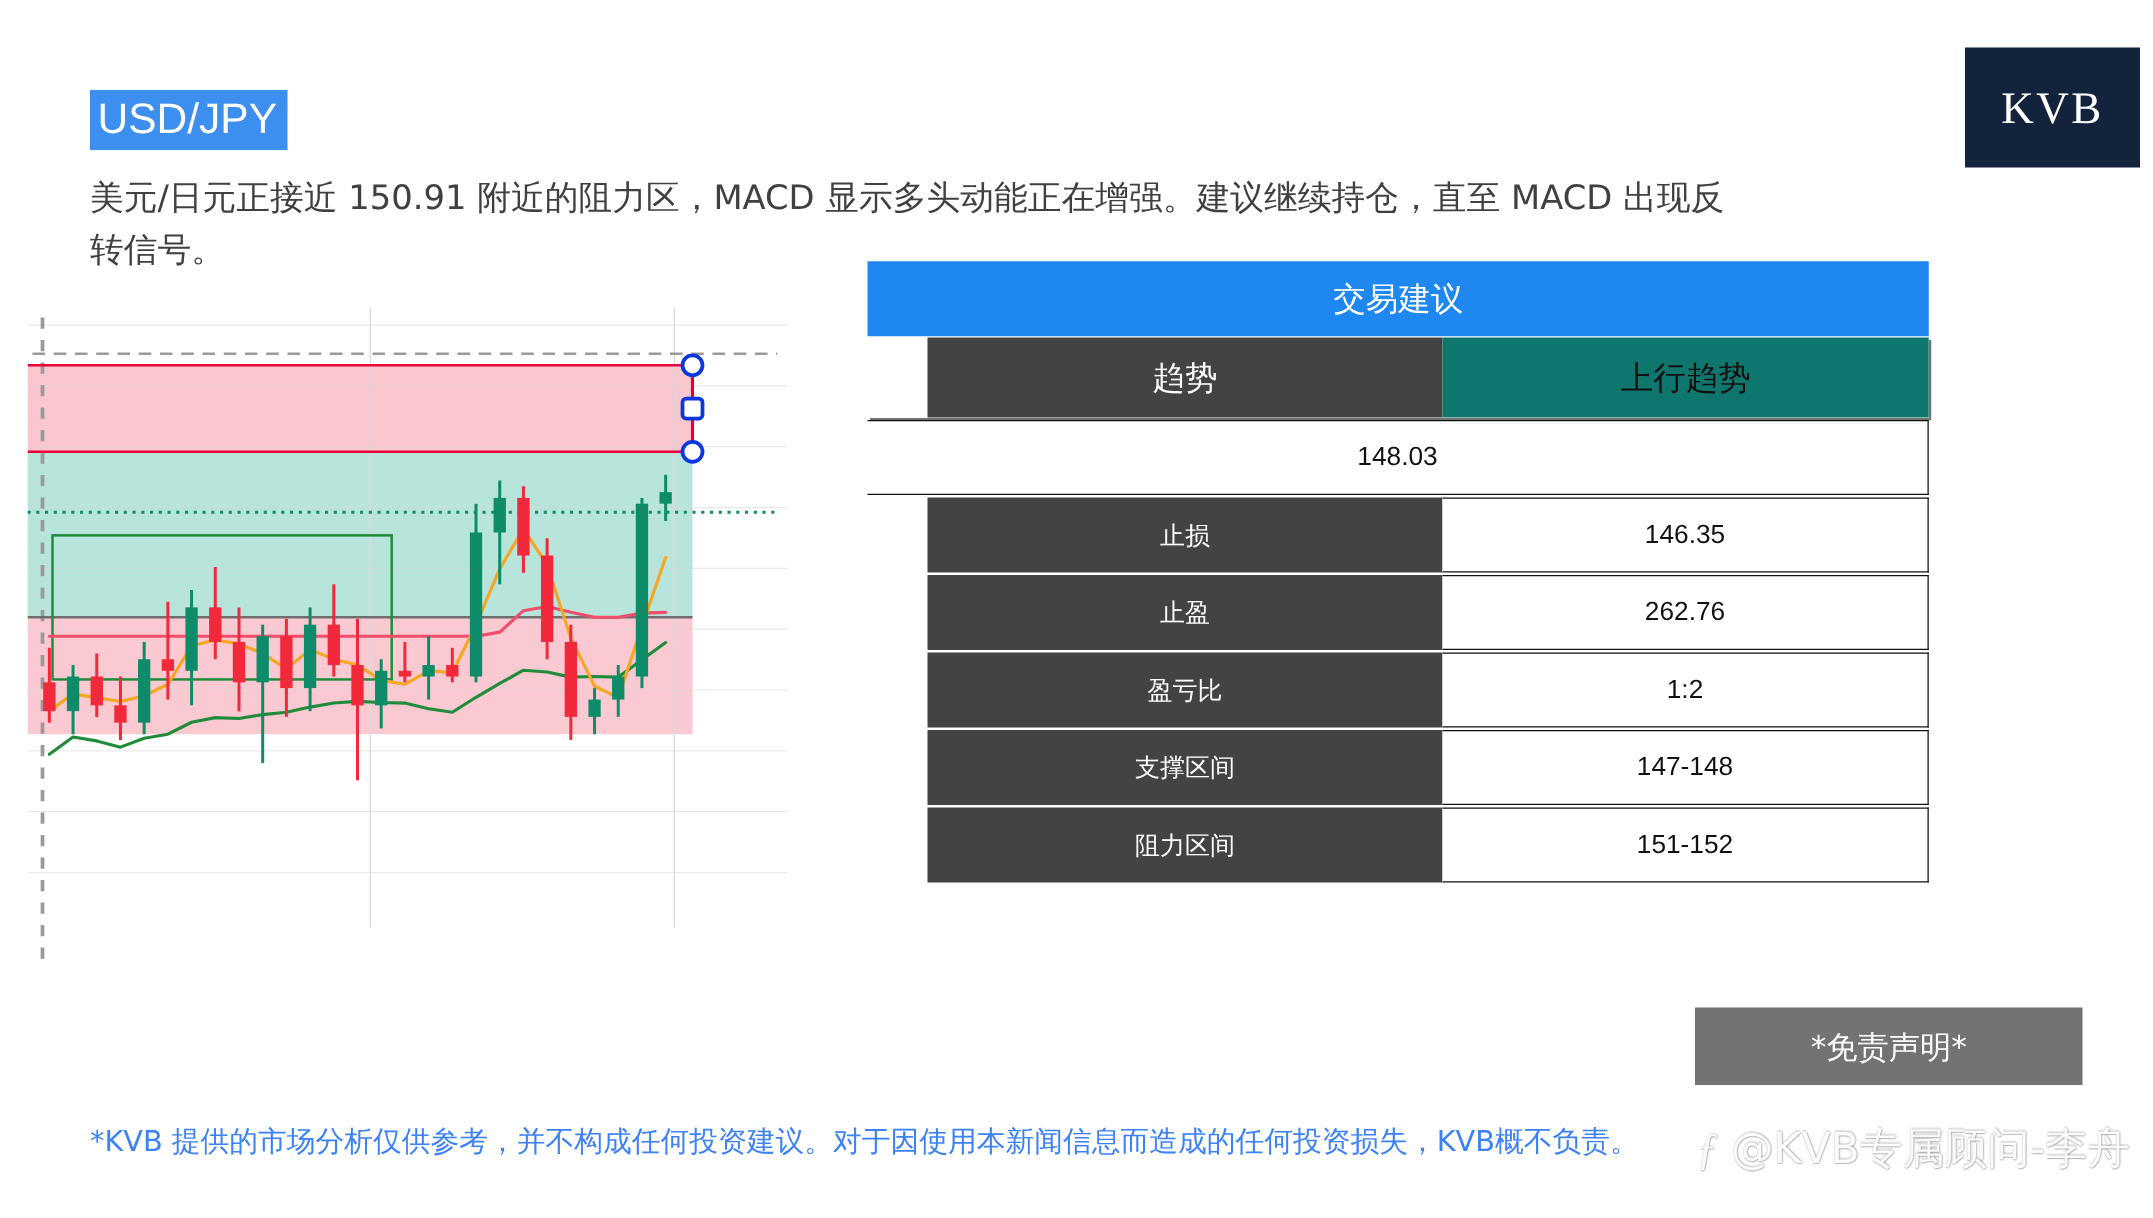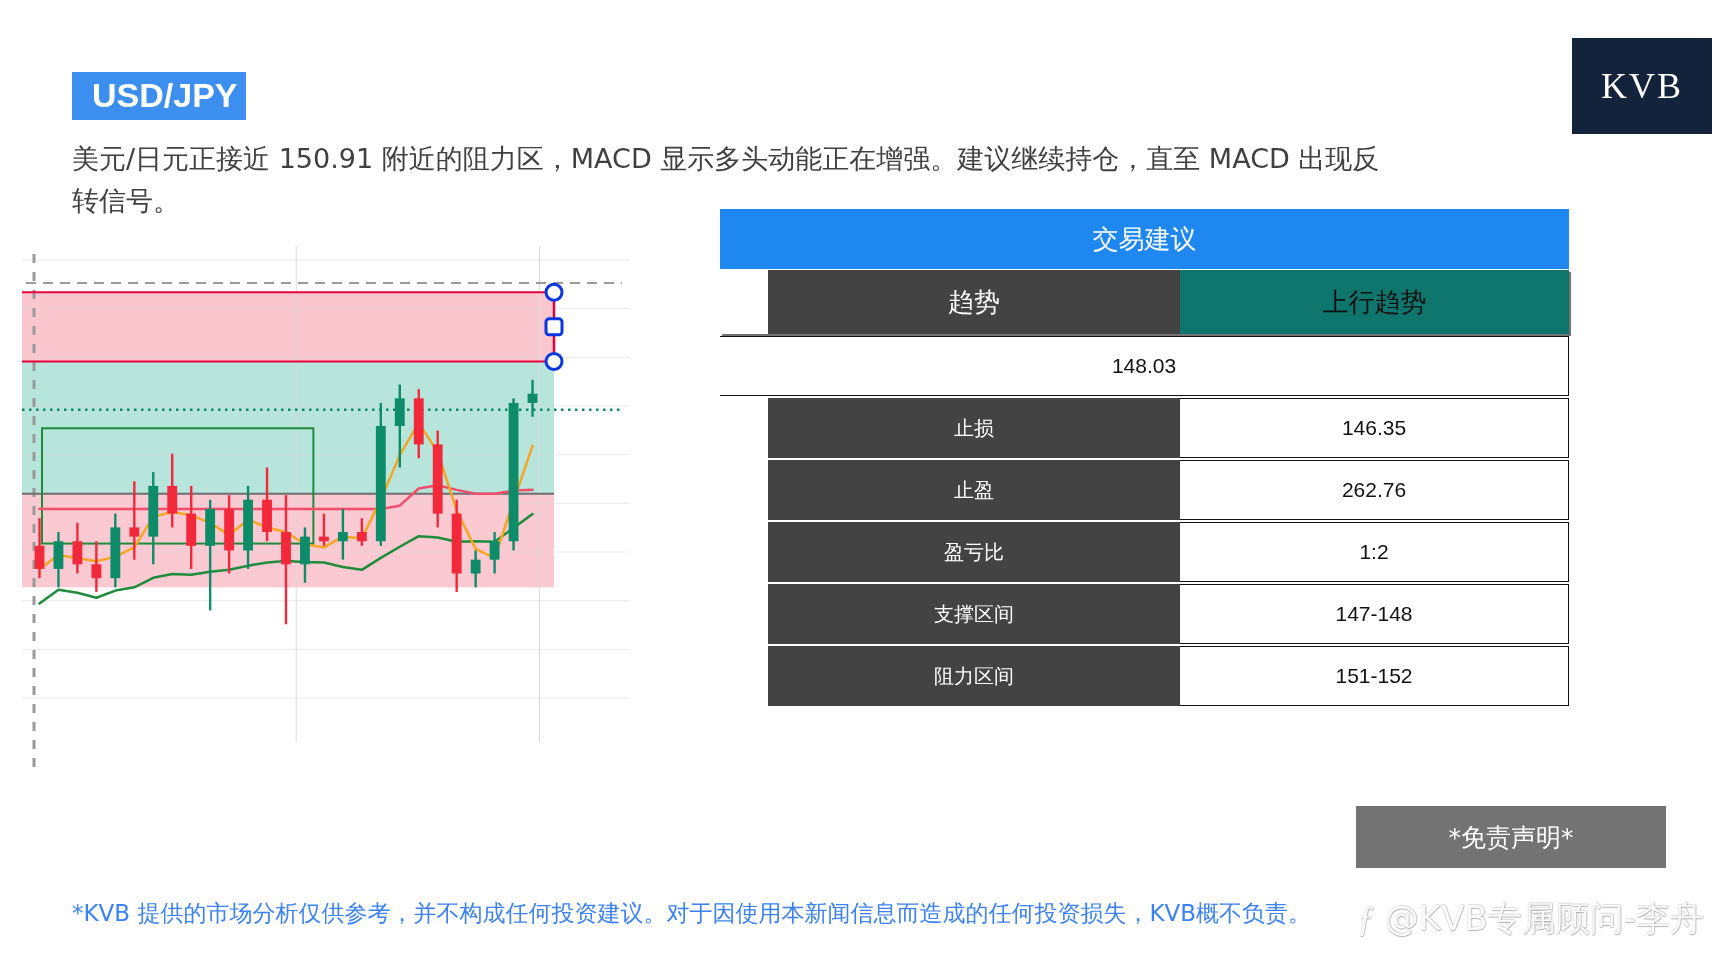--- a/index.html
+++ b/index.html
@@ -10,24 +10,23 @@
     overflow:hidden;
     position:relative;
   }
   .page{position:absolute;inset:0;background:#fff;}
 
   
   .pair-badge{
     position:absolute;left:72px;top:72px;
     background:#3C8FEE;color:#ffffff;
     font-size:34px;line-height:42px;
-    padding:2px 8px 4px 20px;
+    padding:2px 8px 4px 6px;
     white-space:nowrap;
     letter-spacing:0px;
-    font-weight:bold;
   }
   .summary{
     position:absolute;left:72px;top:138px;width:1330px;
     font-size:27px;line-height:42px;color:#404040;
     font-family:"DejaVu Sans","Liberation Sans",sans-serif;
   }
 
   .kvb-logo{
     position:absolute;left:1572px;top:38px;width:140px;height:96px;
     background:#14233C;display:flex;align-items:center;justify-content:center;
@@ -39,21 +38,21 @@
 
   
   .chart-wrap{
     position:absolute;left:22px;top:246px;width:608px;height:538px;
     background:#ffffff;
   }
   .chart-svg{display:block;}
 
   
   .table{
-    position:absolute;left:720px;top:209px;width:849px;
+    position:absolute;left:694px;top:209px;width:849px;
   }
   .t-header{
     background:#1E88F0;color:#ffffff;
     height:60px;display:flex;align-items:center;justify-content:center;
     font-size:26px;
     font-family:"DejaVu Sans","Liberation Sans",sans-serif;
   }
   .t-row{display:flex;height:60px;margin-top:2px;}
   .t-row.trend{height:64px;margin-top:1px;box-shadow:2px 2px 0 rgba(0,0,0,.55);}
   .t-key{

